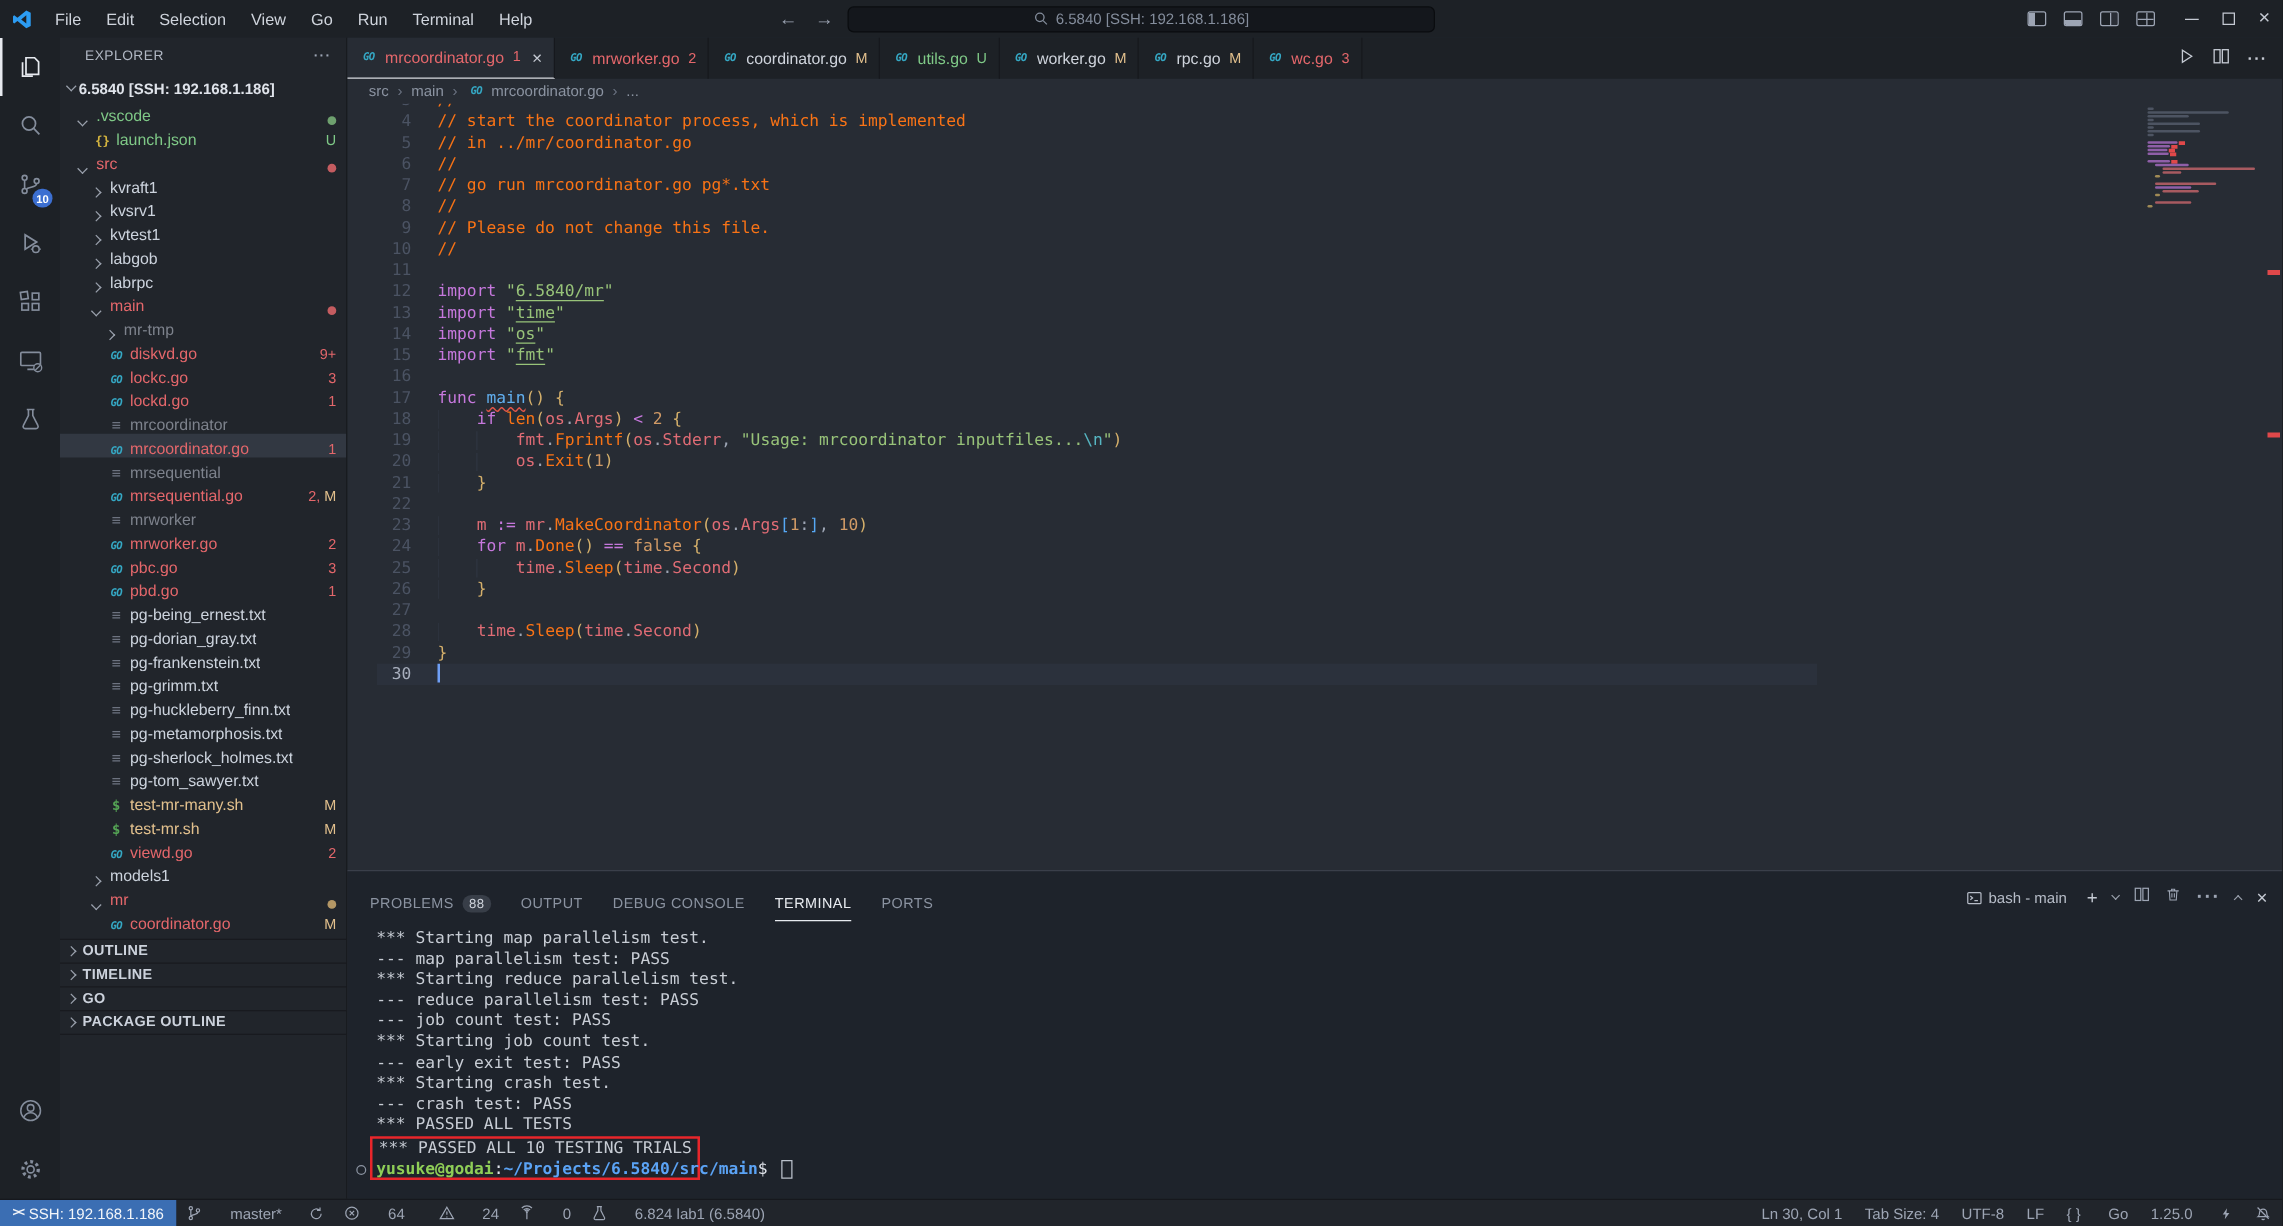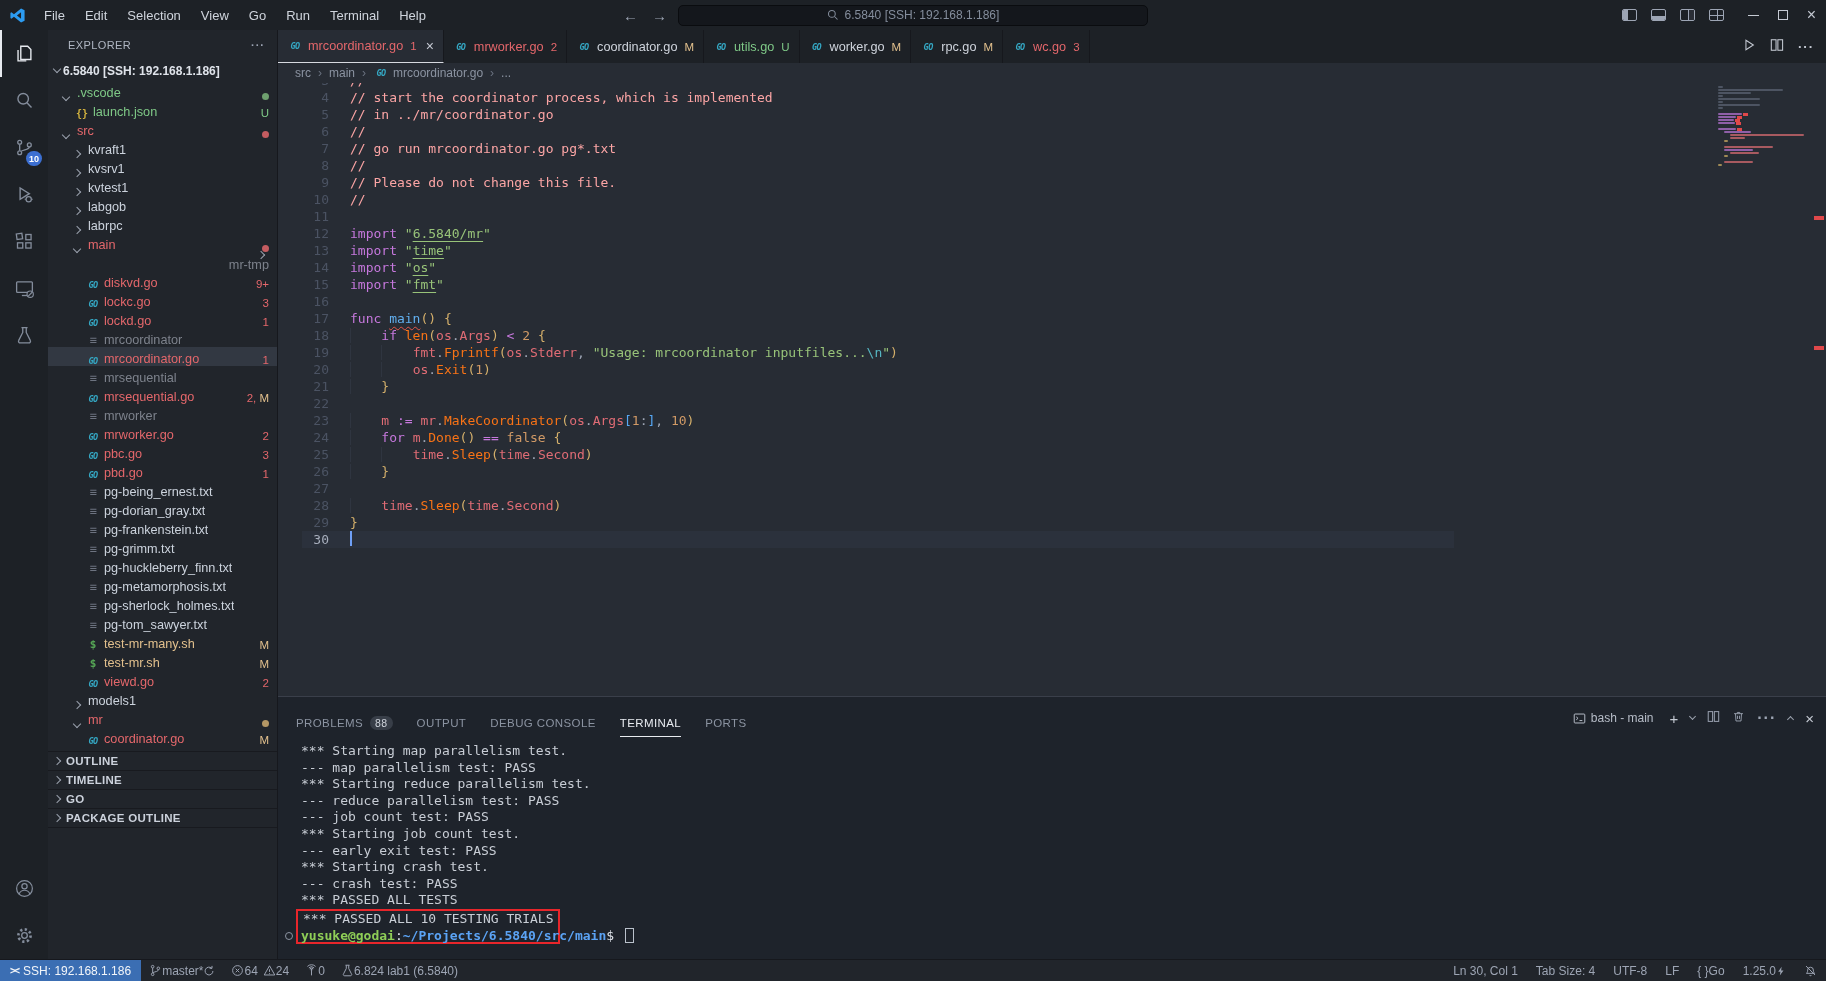--- a/index.html
+++ b/index.html
@@ -75,21 +75,21 @@
   .breadcrumb{height:20px;display:flex;align-items:center;gap:7px;font-size:12px;color:#8b93a1;padding-left:17px;flex-shrink:0;}
   .bc-sep{color:#6a7280;}
   .bc-item{display:flex;align-items:center;gap:4px;}
 
   .editor{flex:1;position:relative;overflow:hidden;font-family:"DejaVu Sans Mono",monospace;font-size:13px;line-height:17px;}
   .code-line{display:flex;height:17px;white-space:pre;position:relative;}
   .code-line.partial{margin-top:-11px;}
   .code-line.current{background:linear-gradient(to right,transparent 24px,#2b313c 24px,#2b313c 1176px,transparent 1176px);}
   .gutter{width:72px;flex-shrink:0;text-align:right;color:#4b5363;padding-right:21px;}
   .code-line.current .gutter{color:#a7aebc;}
-  .cmt{color:#fca5a5;} .kw{color:#c678dd;} .str{color:#98c379;}
+  .cmt{color:#f97316;} .kw{color:#c678dd;} .str{color:#98c379;}
   .strU{color:#98c379;text-decoration:underline;text-underline-offset:3px;text-decoration-thickness:1px;}
   .fn{color:#f97316;}
   .fnsq{color:#61afef;text-decoration:underline wavy;text-decoration-color:#e45649;text-decoration-thickness:1px;text-underline-offset:3px;}
   .vr{color:#e06c75;} .num{color:#d19a66;} .pn{color:#9da5b4;} .bk{color:#d5b06b;} .bk2{color:#56a8f5;} .esc{color:#56b6c2;}
   .ind{box-shadow:inset 1px 0 0 #2f3540;}
   .cursor{display:inline-block;width:2px;height:15px;background:#6f9ff5;vertical-align:-2px;}
   .minimap{position:absolute;top:3px;right:16px;width:92px;}
   .mm-line{height:2px;margin-bottom:1px;border-radius:1px;position:relative;}
   .mm-err{position:absolute;right:-6px;top:0;width:5px;height:2.5px;background:#e0484a;}
   .overview{position:absolute;top:0;right:0;width:14px;bottom:0;}
@@ -115,21 +115,21 @@
   .term-line .boxed{display:inline-block;border:2px solid #e8262b;padding:0 5px;margin-left:-5px;height:35px;line-height:16px;}
   .prompt-line{white-space:pre;display:flex;align-items:center;margin-top:2px;}
   .cmd-circle{width:8px;height:8px;border:1px solid #8b93a1;border-radius:50%;display:inline-block;margin-right:8px;margin-left:-16px;}
   .p-user{color:#8fce57;font-weight:bold;} .p-path{color:#5ba3f5;font-weight:bold;} .p-plain{color:#dfe3ea;}
   .term-cursor{display:inline-block;width:9px;height:15px;border:1px solid #bac1cb;margin-left:3px;}
 
   
   .statusbar{height:22px;background:#21252b;border-top:1px solid #16181d;display:flex;align-items:stretch;
     justify-content:space-between;font-size:12px;color:#9da5b4;flex-shrink:0;}
   .sb-left,.sb-right{display:flex;align-items:stretch;}
-  .sb-item{display:flex;align-items:center;gap:0;padding:0 8px;white-space:nowrap;}
+  .sb-item{display:flex;align-items:center;gap:22px;padding:0 8px;white-space:nowrap;}
   .sb-item svg{flex-shrink:0;}
   .sb-item.remote{background:#3b6eb3;color:#f2f5f9;font-size:12px;gap:5px;padding:0 10px;}
   .remote-ico{font-family:"DejaVu Sans Mono",monospace;font-size:10px;font-weight:bold;letter-spacing:-2px;}
   .sb-right .sb-item{padding:0 9px;}
 </style>
 </head>
 <body>
 
 <div class="window">
 
@@ -294,21 +294,21 @@
           </div>
           <div class="tree-row" style="padding-left: 26px;">
             <span class="chev right" style="margin-right: 5px;"></span>
             <span class="tree-label">labrpc</span>
           </div>
           <div class="tree-row" style="padding-left: 26px;">
             <span class="chev down" style="margin-right: 5px;"></span>
             <span class="tree-label t-red">main</span>
             <span class="dot red"></span>
           </div>
-          <div class="tree-row" style="padding-left: 37px; flex-direction: column;">
+          <div class="tree-row" style="padding-left: 37px;">
             <span class="chev right" style="margin-right: 5px;"></span>
             <span class="tree-label t-dim">mr-tmp</span>
           </div>
           <div class="tree-row" style="padding-left: 37px;">
             <span class="fi go">GO</span>
             <span class="tree-label t-red">diskvd.go</span>
             <span class="badge"><span class="b-red">9+</span></span>
           </div>
           <div class="tree-row" style="padding-left: 37px;">
             <span class="fi go">GO</span>

